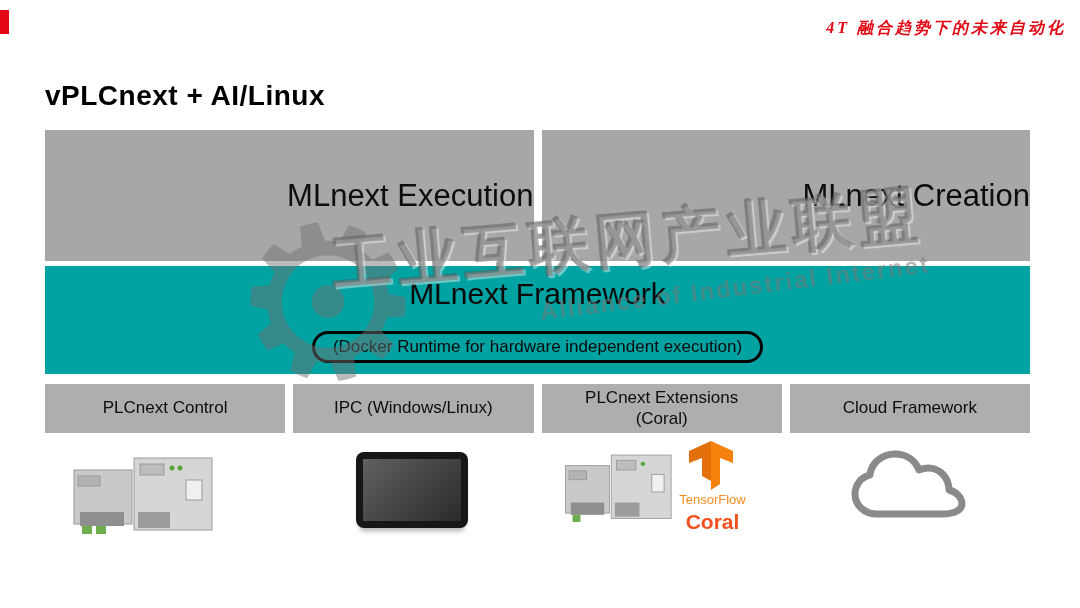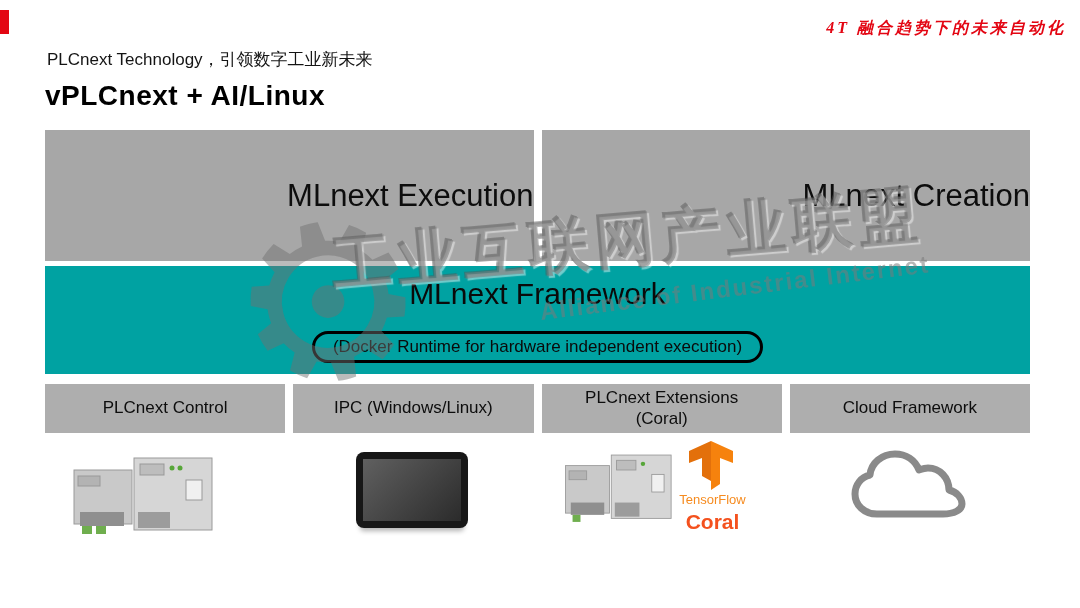--- a/index.html
+++ b/index.html
@@ -53,21 +53,20 @@
   .wm-en{position:absolute;left:540px;top:298px;font-size:24px;font-weight:bold;letter-spacing:2px;
          color:rgba(122,122,122,.55);transform:rotate(-7deg);transform-origin:left center;}
 </style>
 </head>
 <body>
 
 <div class="slide">
 
   <div class="corner-accent"></div>
   <div class="header-cn">4T 融合趋势下的未来自动化</div>
-  <div class="subtitle">PLCnext Technology，引领数字工业新未来</div>
   <div class="title">vPLCnext + AI/Linux</div>
 
   <div class="row-top">
     <div class="big-box">
       <span>MLnext Execution</span>
     </div>
     <div class="big-box">
       <span>MLnext Creation</span>
     </div>
   </div>

